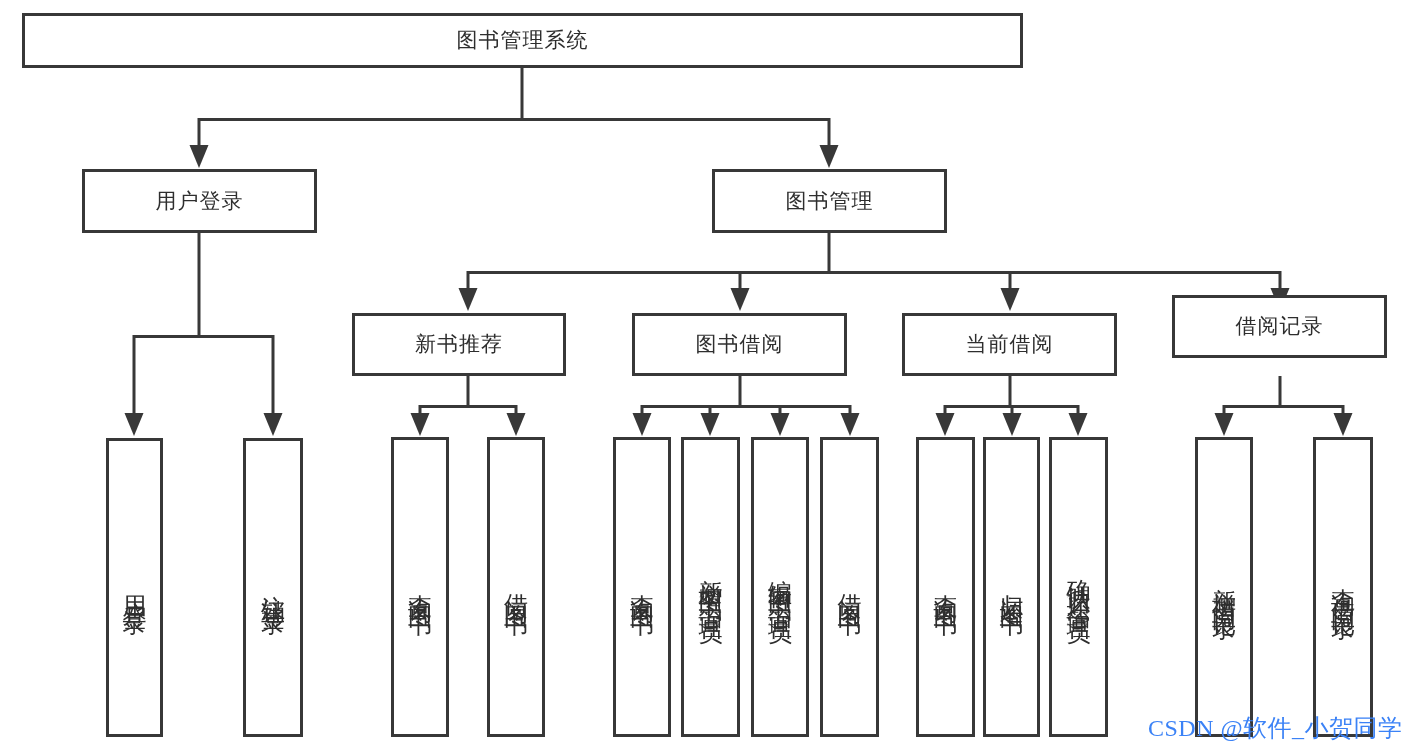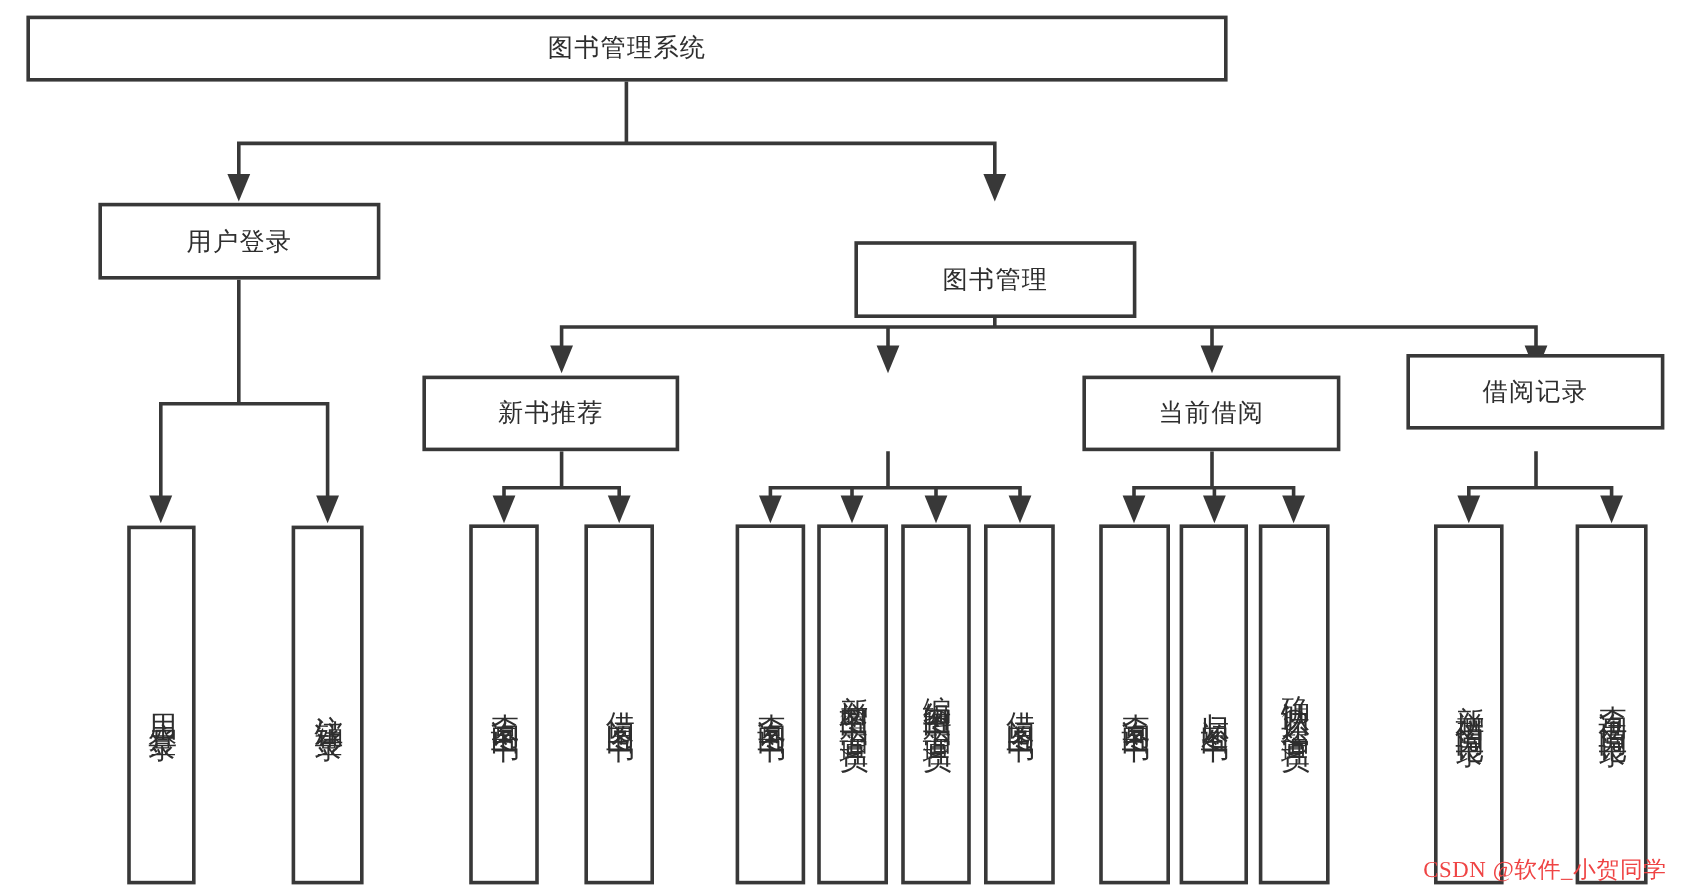--- a/index.html
+++ b/index.html
@@ -23,23 +23,23 @@
   .h{font-size:21px;letter-spacing:1px;white-space:nowrap;}
   .v{
     writing-mode:vertical-rl;
     text-orientation:mixed;
     font-size:24px;
     letter-spacing:6px;
     padding:8px 0;
   }
   #watermark{
     position:absolute;
-    left:1186px;top:712px;
-    font-size:19px;
-    color:#ef4444;
+    left:1148px;top:712px;
+    font-size:24px;
+    color:#3b82f6;
     letter-spacing:0.5px;
     white-space:nowrap;
     z-index:5;
   }
 </style>
 </head>
 <body>
 
 <div id="stage">
 
@@ -88,33 +88,36 @@
     </g>
   </svg>
 
   <div class="box h" style="left:22px;top:13px;width:1001px;height:55px;">
     <span>图书管理系统</span>
   </div>
 
   <div class="box h" style="left:82px;top:169px;width:235px;height:64px;">
     <span>用户登录</span>
   </div>
-  <div class="box h" style="left:712px;top:169px;width:235px;height:64px;margin-top:32px;">
+  <div class="box h" style="left:712px;top:169px;width:235px;height:64px;">
     <span>图书管理</span>
   </div>
 
   <div class="box v" style="left:106px;top:438px;width:57px;height:299px;">
     <span>用户登录</span>
   </div>
   <div class="box v" style="left:243px;top:438px;width:60px;height:299px;">
     <span>注销登录</span>
   </div>
 
   <div class="box h" style="left:352px;top:313px;width:214px;height:63px;">
     <span>新书推荐</span>
+  </div>
+  <div class="box h" style="left:632px;top:313px;width:215px;height:63px;">
+    <span>图书借阅</span>
   </div>
   <div class="box h" style="left:902px;top:313px;width:215px;height:63px;">
     <span>当前借阅</span>
   </div>
   <div class="box h" style="left:1172px;top:295px;width:215px;height:63px;">
     <span>借阅记录</span>
   </div>
 
   <div class="box v" style="left:391px;top:437px;width:58px;height:300px;">
     <span>查询图书</span>

